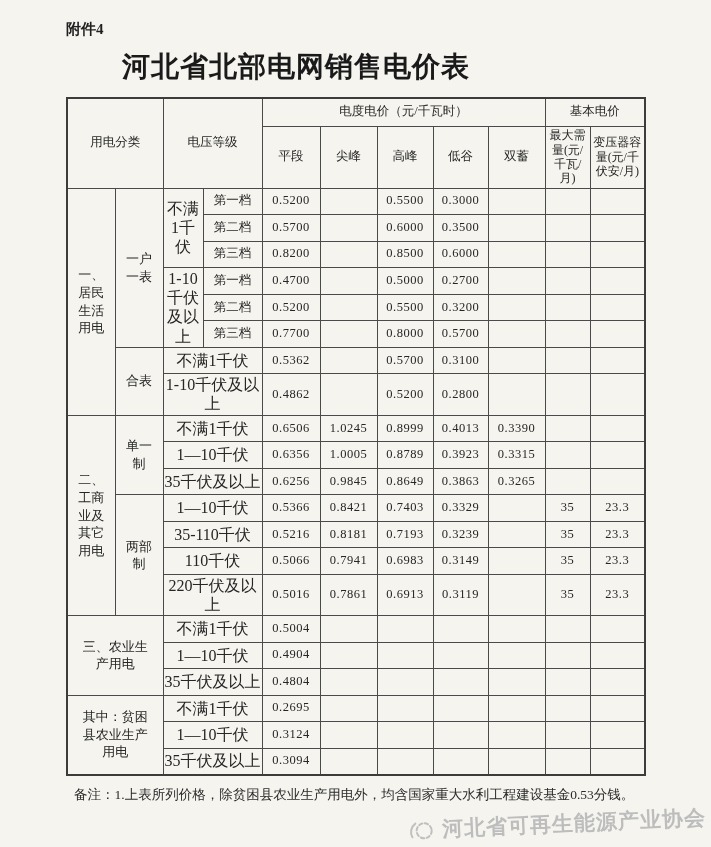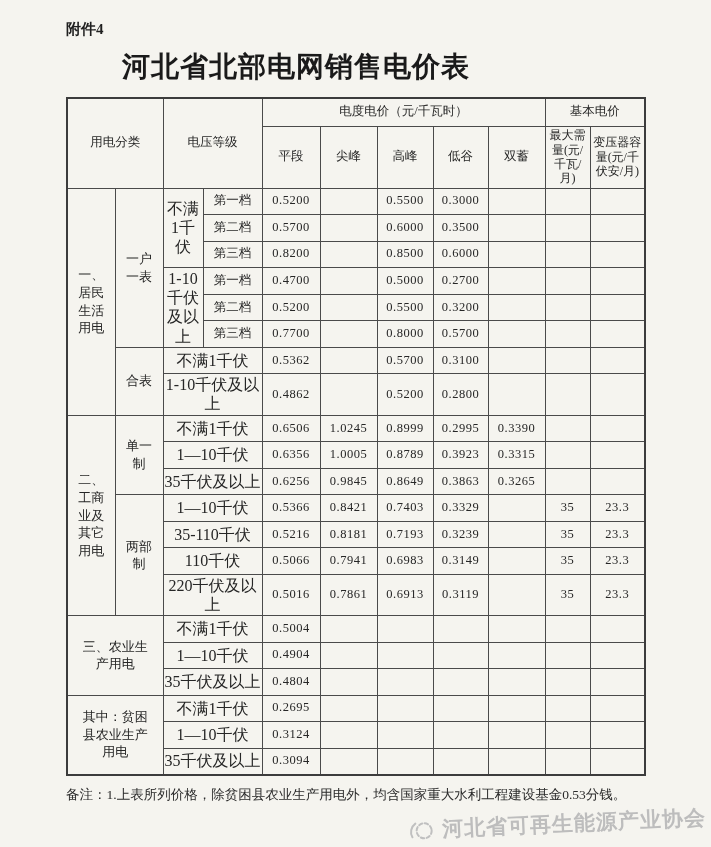--- a/index.html
+++ b/index.html
@@ -14,21 +14,21 @@
         font-size:12.5px;padding:1px 2px;line-height:1.25;color:#262626;overflow:hidden;}
   thead tr.h1{height:28px;}
   thead tr.h2{height:62px;}
   thead th{font-weight:normal;font-size:13px;}
   thead th.small{font-size:12px;line-height:1.2;padding:1px 1px;}
   tbody tr{height:26.5px;}
   td.cat{font-size:13px;line-height:1.35;padding:2px 10px;}
   td.volt{font-size:16px;padding:1px 1px;line-height:1.2;}
   td.num{font-size:12.5px;letter-spacing:0.5px;}
   .notes{margin-top:9px;width:596px;font-size:13.5px;line-height:1.45;color:#2a2a2a;}
-  .notes p{margin:0;}
+  .notes p{margin:8px;}
   .notes p.ind{text-indent:2em;}
   .watermark{position:absolute;right:5px;bottom:9px;display:flex;align-items:center;gap:5px;
         color:#bdbdbd;font-size:21px;font-weight:bold;transform:rotate(-2.5deg);
         letter-spacing:1px;white-space:nowrap;}
   .watermark .logo{flex:0 0 auto;}
 </style>
 </head>
 <body>
 
 <div class="page">
@@ -153,21 +153,21 @@
           <td class="num"></td>
           <td class="num"></td>
         </tr>
         <tr>
           <td rowspan="7" class="cat">二、工商业及其它用电</td>
           <td rowspan="3" class="cat">单一制</td>
           <td colspan="2" class="volt">不满1千伏</td>
           <td class="num">0.6506</td>
           <td class="num">1.0245</td>
           <td class="num">0.8999</td>
-          <td class="num">0.2995</td>
+          <td class="num">0.4013</td>
           <td class="num">0.3390</td>
           <td class="num"></td>
           <td class="num"></td>
         </tr>
         <tr>
           <td colspan="2" class="volt">1—10千伏</td>
           <td class="num">0.6356</td>
           <td class="num">1.0005</td>
           <td class="num">0.8789</td>
           <td class="num">0.3923</td>

